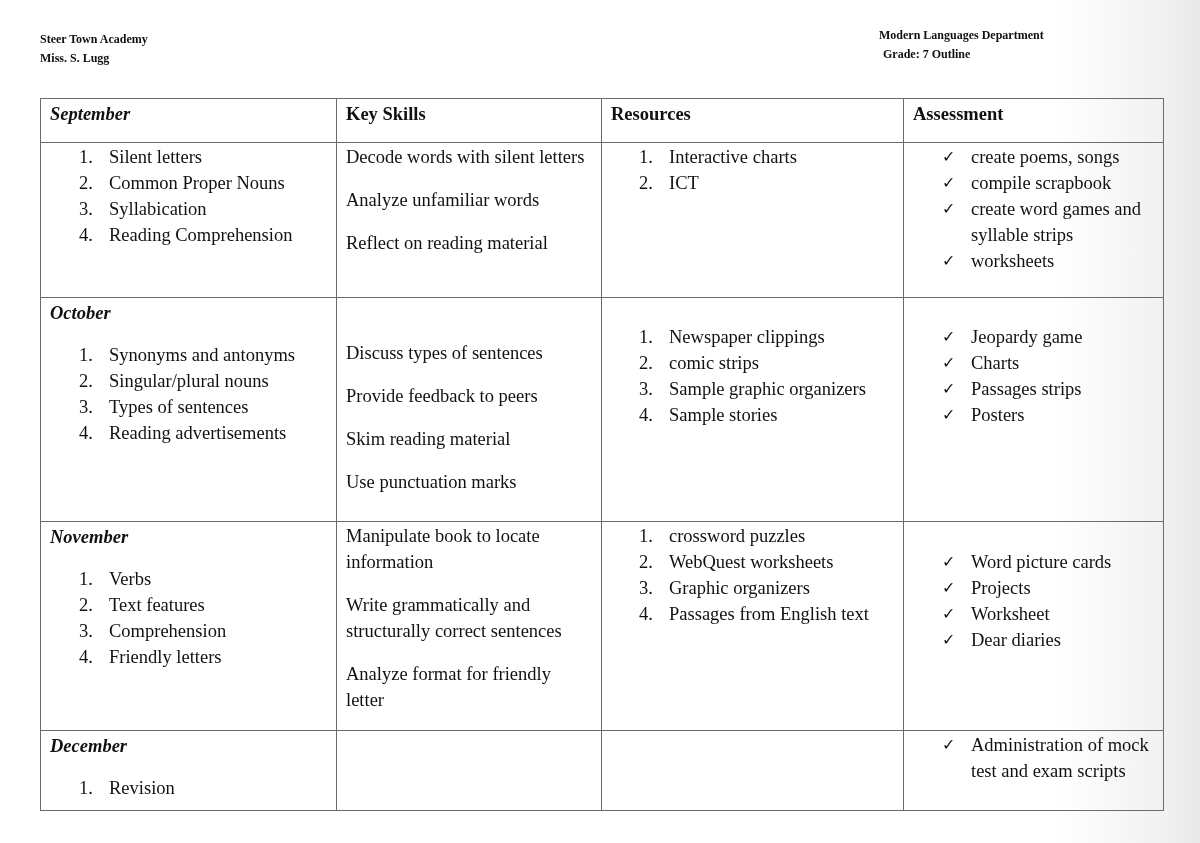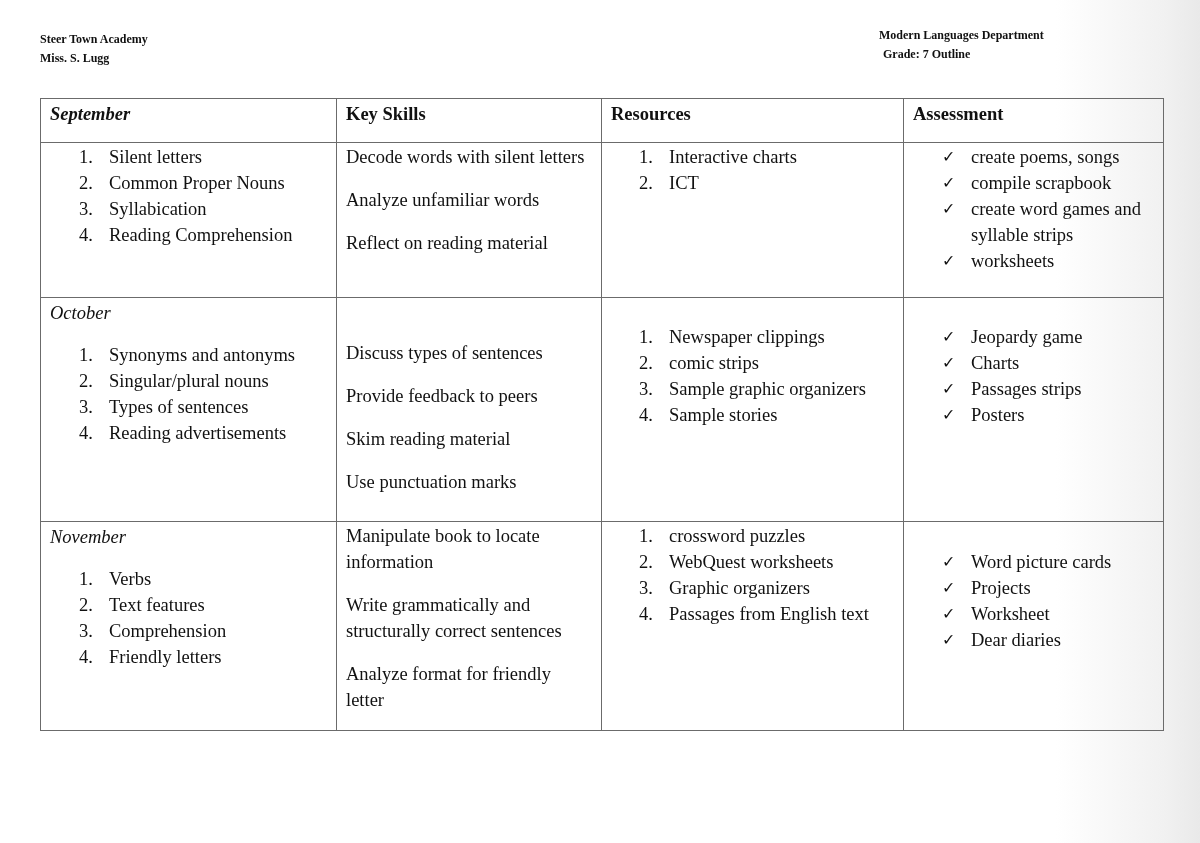--- a/index.html
+++ b/index.html
@@ -34,21 +34,21 @@
   ol.num li { position: relative; padding-left: 68px; }
   ol.num li .n { position: absolute; left: 38px; width: 24px; }
   .res ol.num li { padding-left: 67px; }
   .res ol.num li .n { left: 37px; }
 
   ul.chk { list-style: none; margin: 0; padding: 0; }
   ul.chk li { position: relative; padding-left: 67px; padding-right: 8px; }
   ul.chk li .ck { position: absolute; left: 38px; top: 0; font-size: 16px; }
 
   .skills p { margin: 0 0 17px 0; padding: 0 8px 0 9px; }
-  .month-label { display:block; font-weight: normal; font-style: italic; padding: 2px 8px 0 9px; }
+  .month-label { display:block; font-weight: bold; font-style: italic; padding: 2px 8px 0 9px; }
 </style>
 </head>
 <body>
 
 <div class="hdr hdr-left">
   <div>Steer Town Academy</div>
   <div>Miss. S. Lugg</div>
 </div>
 <div class="hdr hdr-right">
   <div>Modern Languages Department</div>
@@ -168,14 +168,29 @@
     <td style="padding-top:27px">
       <ul class="chk">
         <li><span class="ck">✓</span><span>Word picture cards</span></li>
         <li><span class="ck">✓</span><span>Projects</span></li>
         <li><span class="ck">✓</span><span>Worksheet</span></li>
         <li><span class="ck">✓</span><span>Dear diaries</span></li>
       </ul>
     </td>
   </tr>
 
+  <tr style="height:80px">
+    <td>
+      <span class="month-label">December</span>
+      <ol class="num" style="margin-top:16px">
+        <li><span class="n">1.</span><span>Revision</span></li>
+      </ol>
+    </td>
+    <td class="skills"></td>
+    <td class="res"></td>
+    <td style="padding-top:1px">
+      <ul class="chk">
+        <li><span class="ck">✓</span><span>Administration of mock test and exam scripts</span></li>
+      </ul>
+    </td>
+  </tr>
 </tbody>
   </table>
 
 </body></html>

